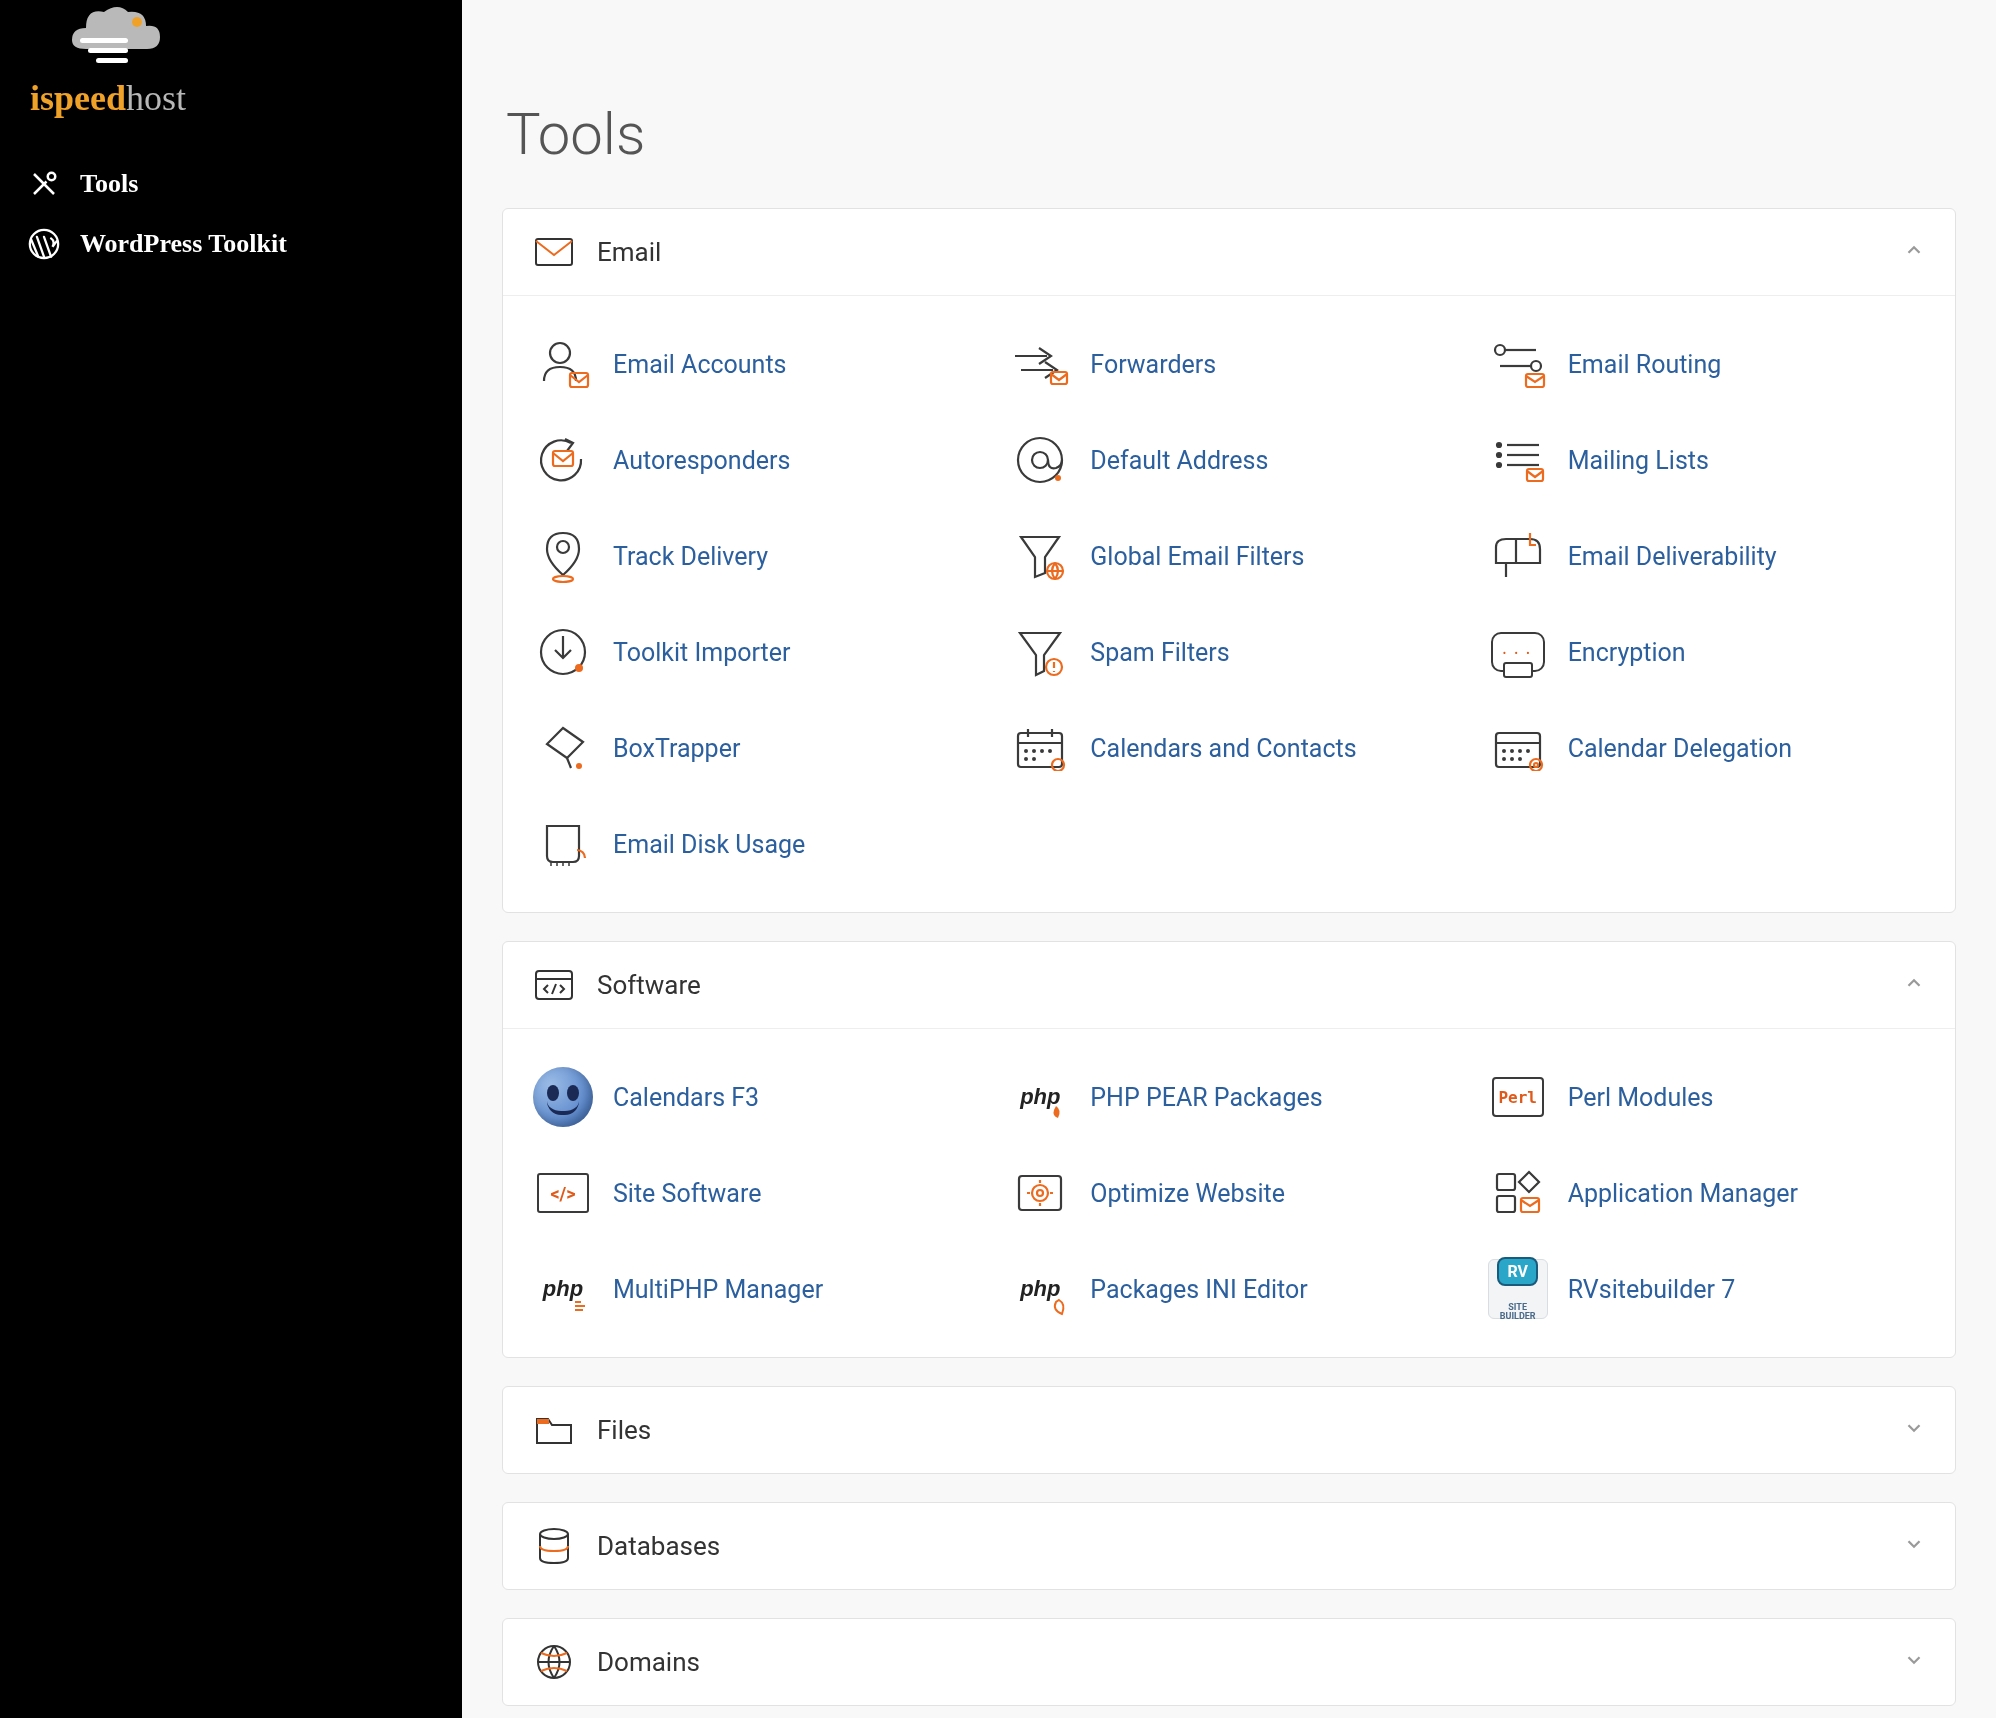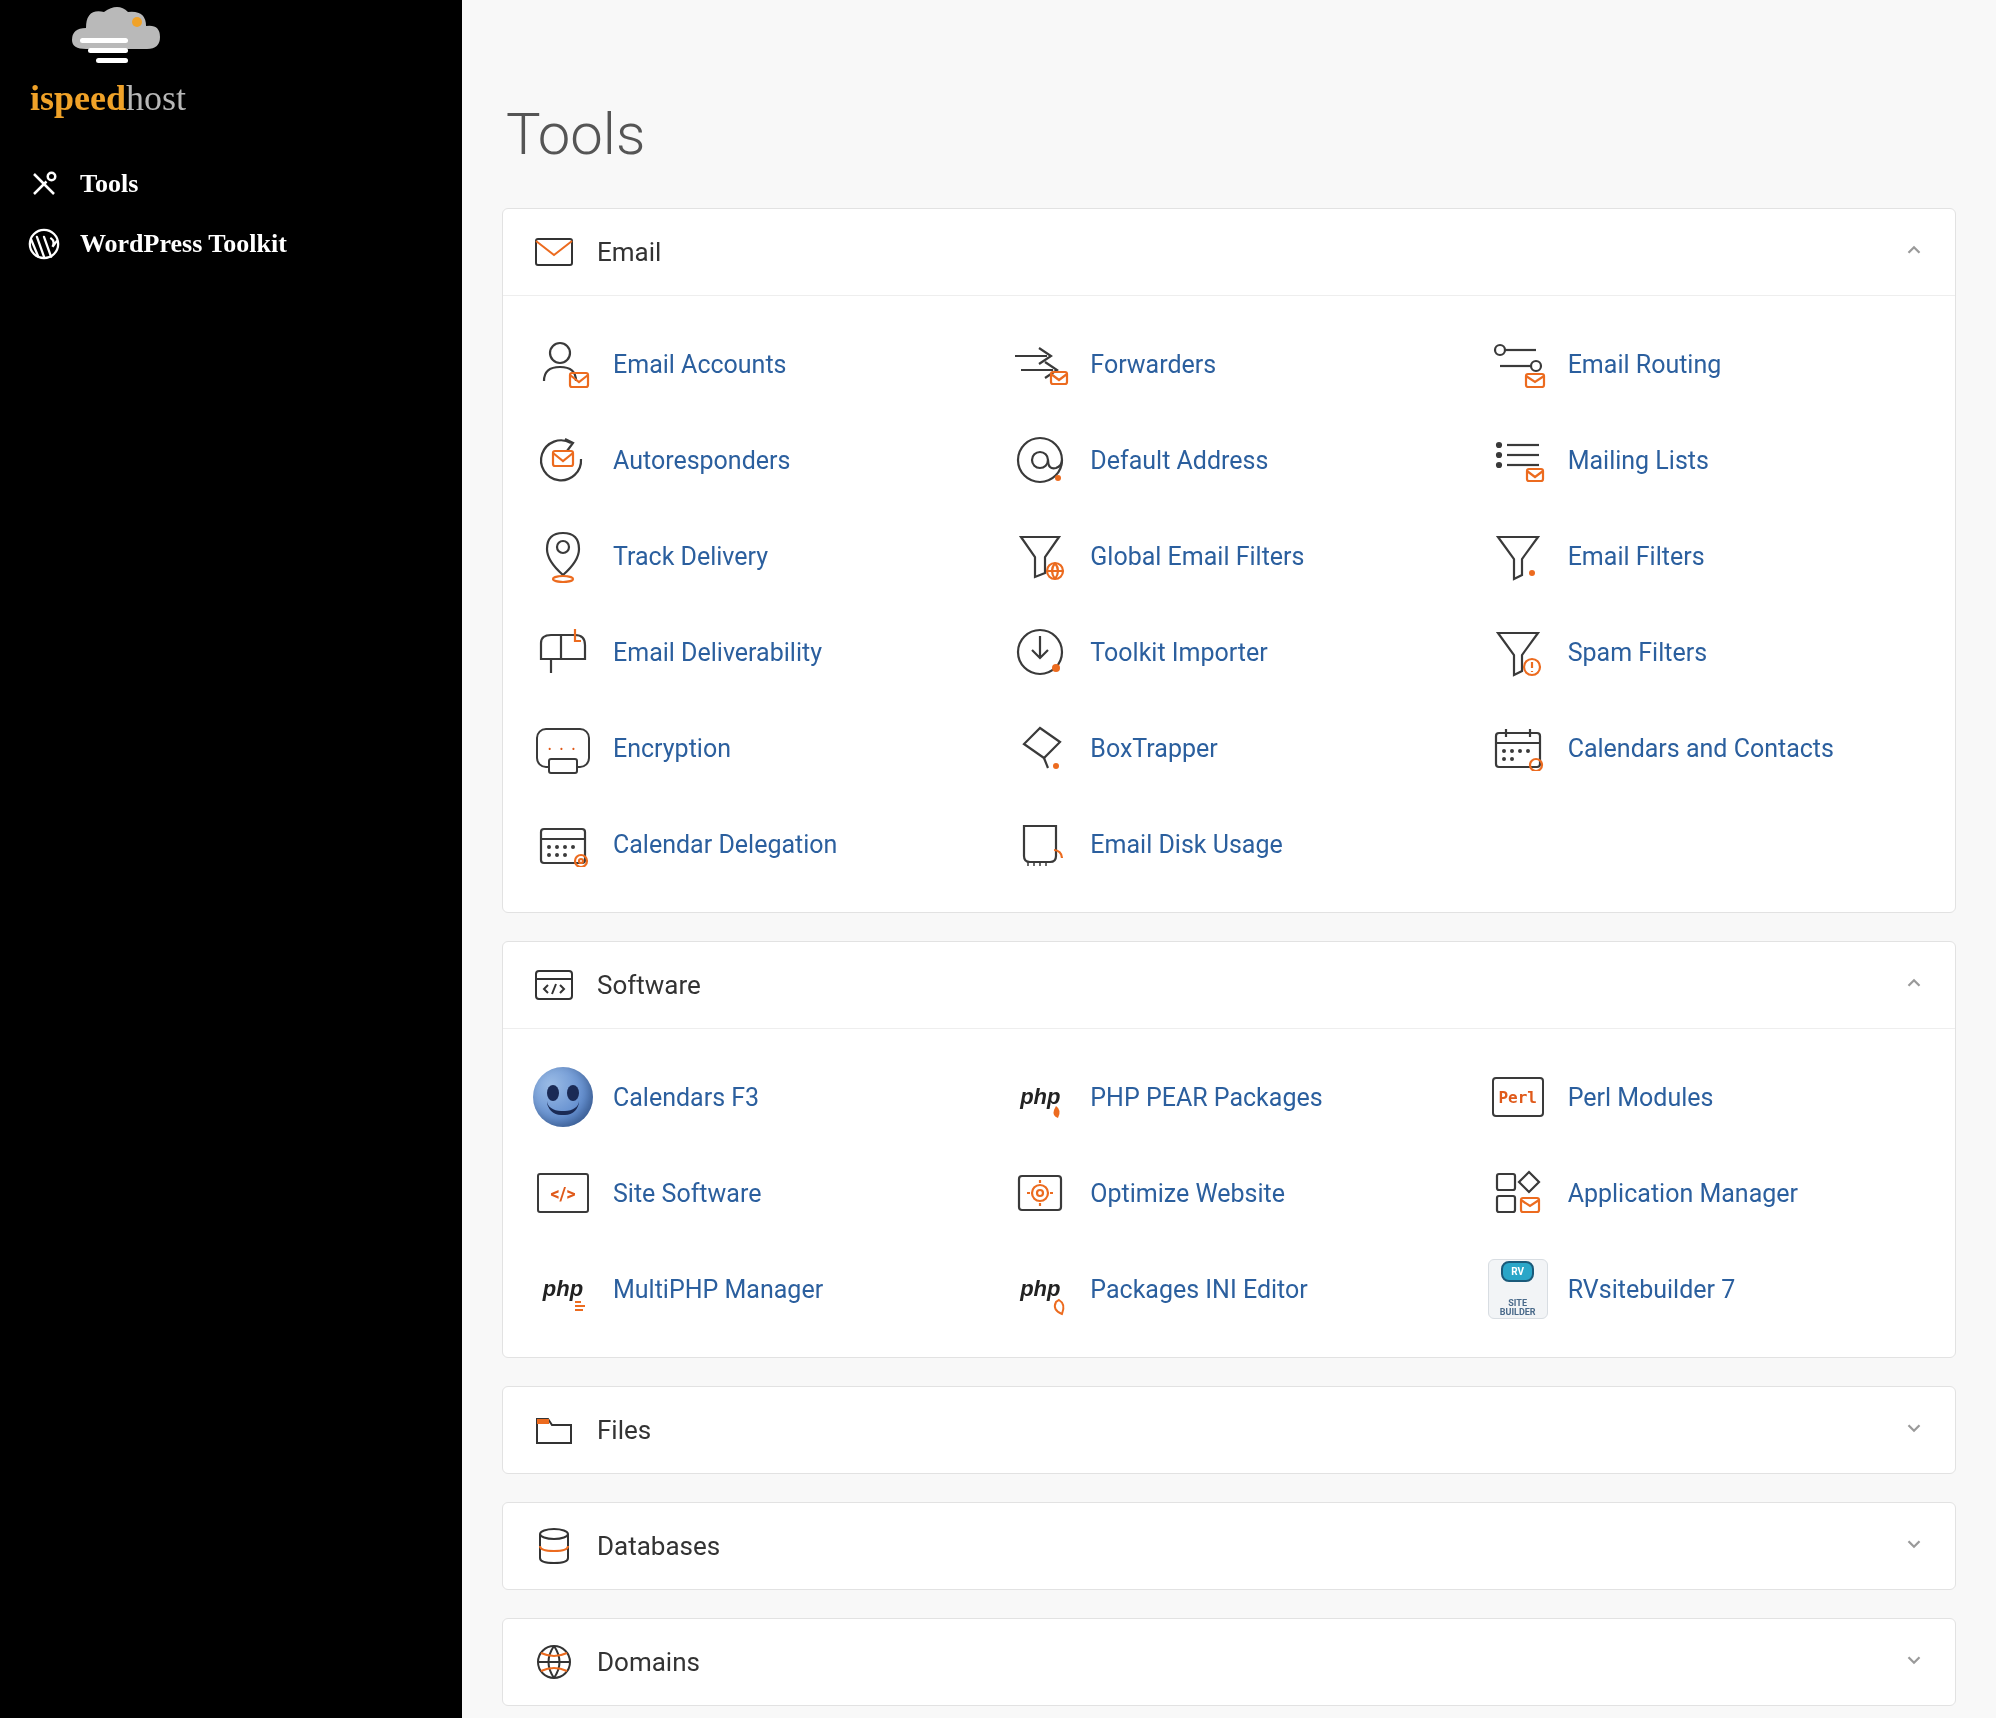--- a/index.html
+++ b/index.html
@@ -33,21 +33,21 @@
   
   .stroke-dark { stroke: #3a3a3a; }
 
   .fantastico { width: 60px; height: 60px; border-radius: 50%; background: radial-gradient(circle at 30% 30%, #9bbce6, #3d6fbf); position: relative; box-shadow: inset -4px -4px 10px rgba(0,0,0,0.25); }
   .fantastico::before, .fantastico::after { content:""; position:absolute; width:12px; height:16px; background:#1a2a55; border-radius:50%; top:18px; }
   .fantastico::before { left:14px; }
   .fantastico::after { right:14px; }
   .fantastico .smile { position:absolute; bottom:12px; left:14px; right:14px; height:14px; border-bottom:4px solid #1a2a55; border-radius:0 0 20px 20px; }
 
   .rvbox { width: 60px; height: 60px; background: #f2f4f6; border:1px solid #d8dde2; border-radius:6px; display:flex; flex-direction:column; align-items:center; justify-content:center; font-size:10px; color:#4a6a8a; font-weight:700; }
-  .rvbox .rv { background:#2aa6c8; color:#fff; padding:3px 8px; border-radius:8px; font-size:10px; margin-bottom:17px; border:2px solid #1a5a7a; }
+  .rvbox .rv { background:#2aa6c8; color:#fff; padding:3px 8px; border-radius:8px; font-size:16px; margin-bottom:17px; border:2px solid #1a5a7a; }
   .perlbox { width:52px; height:40px; border:2px solid #3a3a3a; border-radius:4px; display:flex; align-items:center; justify-content:center; color:#e05a1a; font-weight:700; font-size:16px; font-family:monospace; }
   .codebox { width:52px; height:40px; border:2px solid #3a3a3a; border-radius:3px; display:flex; align-items:center; justify-content:center; color:#e05a1a; font-weight:700; font-size:18px; }
   .printerbox { width:54px; height:40px; border:2px solid #3a3a3a; border-radius:10px; position:relative; }
   .printerbox::after { content:""; position:absolute; left:10px; right:10px; bottom:-8px; height:12px; border:2px solid #3a3a3a; background:#fff; border-radius:3px; }
   .printerbox .dots{ position:absolute; left:10px; top:14px; font-size:10px; color:#e05a1a; letter-spacing:3px; }
 </style>
 </head>
 <body>
 
 <div class="layout">
@@ -196,29 +196,20 @@
           <div class="tool">
             <span class="t-icon">
               <svg width="50" height="50" viewBox="0 0 50 50" fill="none" class="stroke-dark" stroke-width="2.2">
                 <path d="M6 6 L44 6 L30 26 L30 42 L20 46 L20 26 Z"></path>
                 <circle cx="40" cy="40" r="8" stroke="#ec6b1f"></circle>
                   <path d="M32 40 L48 40 M40 32 Q34 40 40 48 M40 32 Q46 40 40 48" stroke="#ec6b1f"></path>
               </svg>
             </span>
             <span class="t-label">Global Email Filters</span>
           </div>
-          <div class="tool">
-            <span class="t-icon">
-              <svg width="48" height="50" viewBox="0 0 48 50" fill="none" class="stroke-dark" stroke-width="2.2">
-                <path d="M4 6 L44 6 L28 28 L28 44 L20 48 L20 28 Z"></path>
-                <circle cx="38" cy="42" r="3" fill="#ec6b1f" stroke="none"></circle>
-              </svg>
-            </span>
-            <span class="t-label">Email Filters</span>
-          </div>
 
           <div class="tool">
             <span class="t-icon">
               <svg width="56" height="50" viewBox="0 0 56 50" fill="none" class="stroke-dark" stroke-width="2.2">
                 <path d="M6 16 Q6 8 16 8 L40 8 Q50 8 50 18 L50 32 L6 32 Z"></path>
                   <path d="M26 8 L26 32"></path>
                 <path d="M16 32 L16 46"></path>
                   <path d="M40 2 L40 14 L46 14" stroke="#ec6b1f"></path>
               </svg>
             </span>

